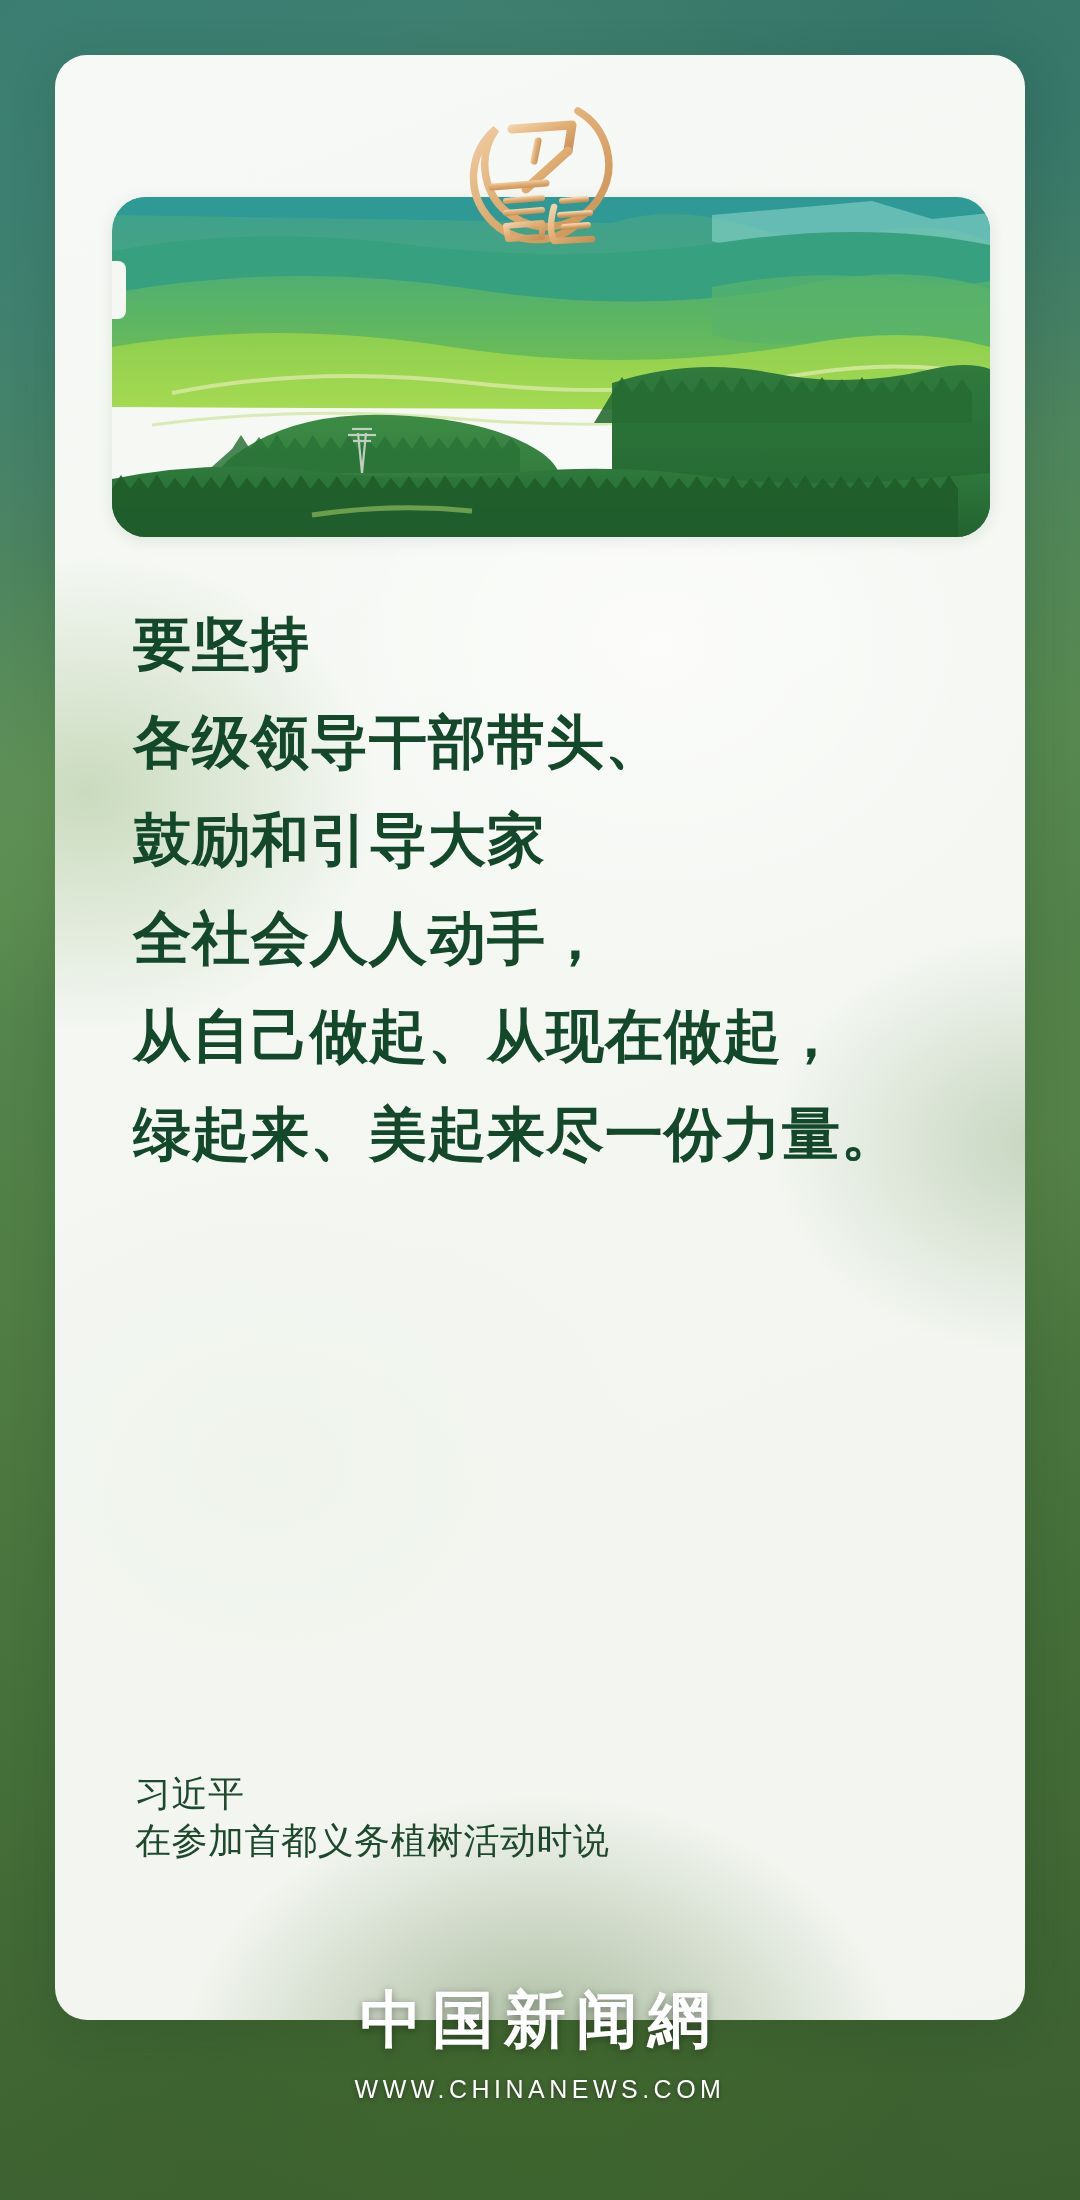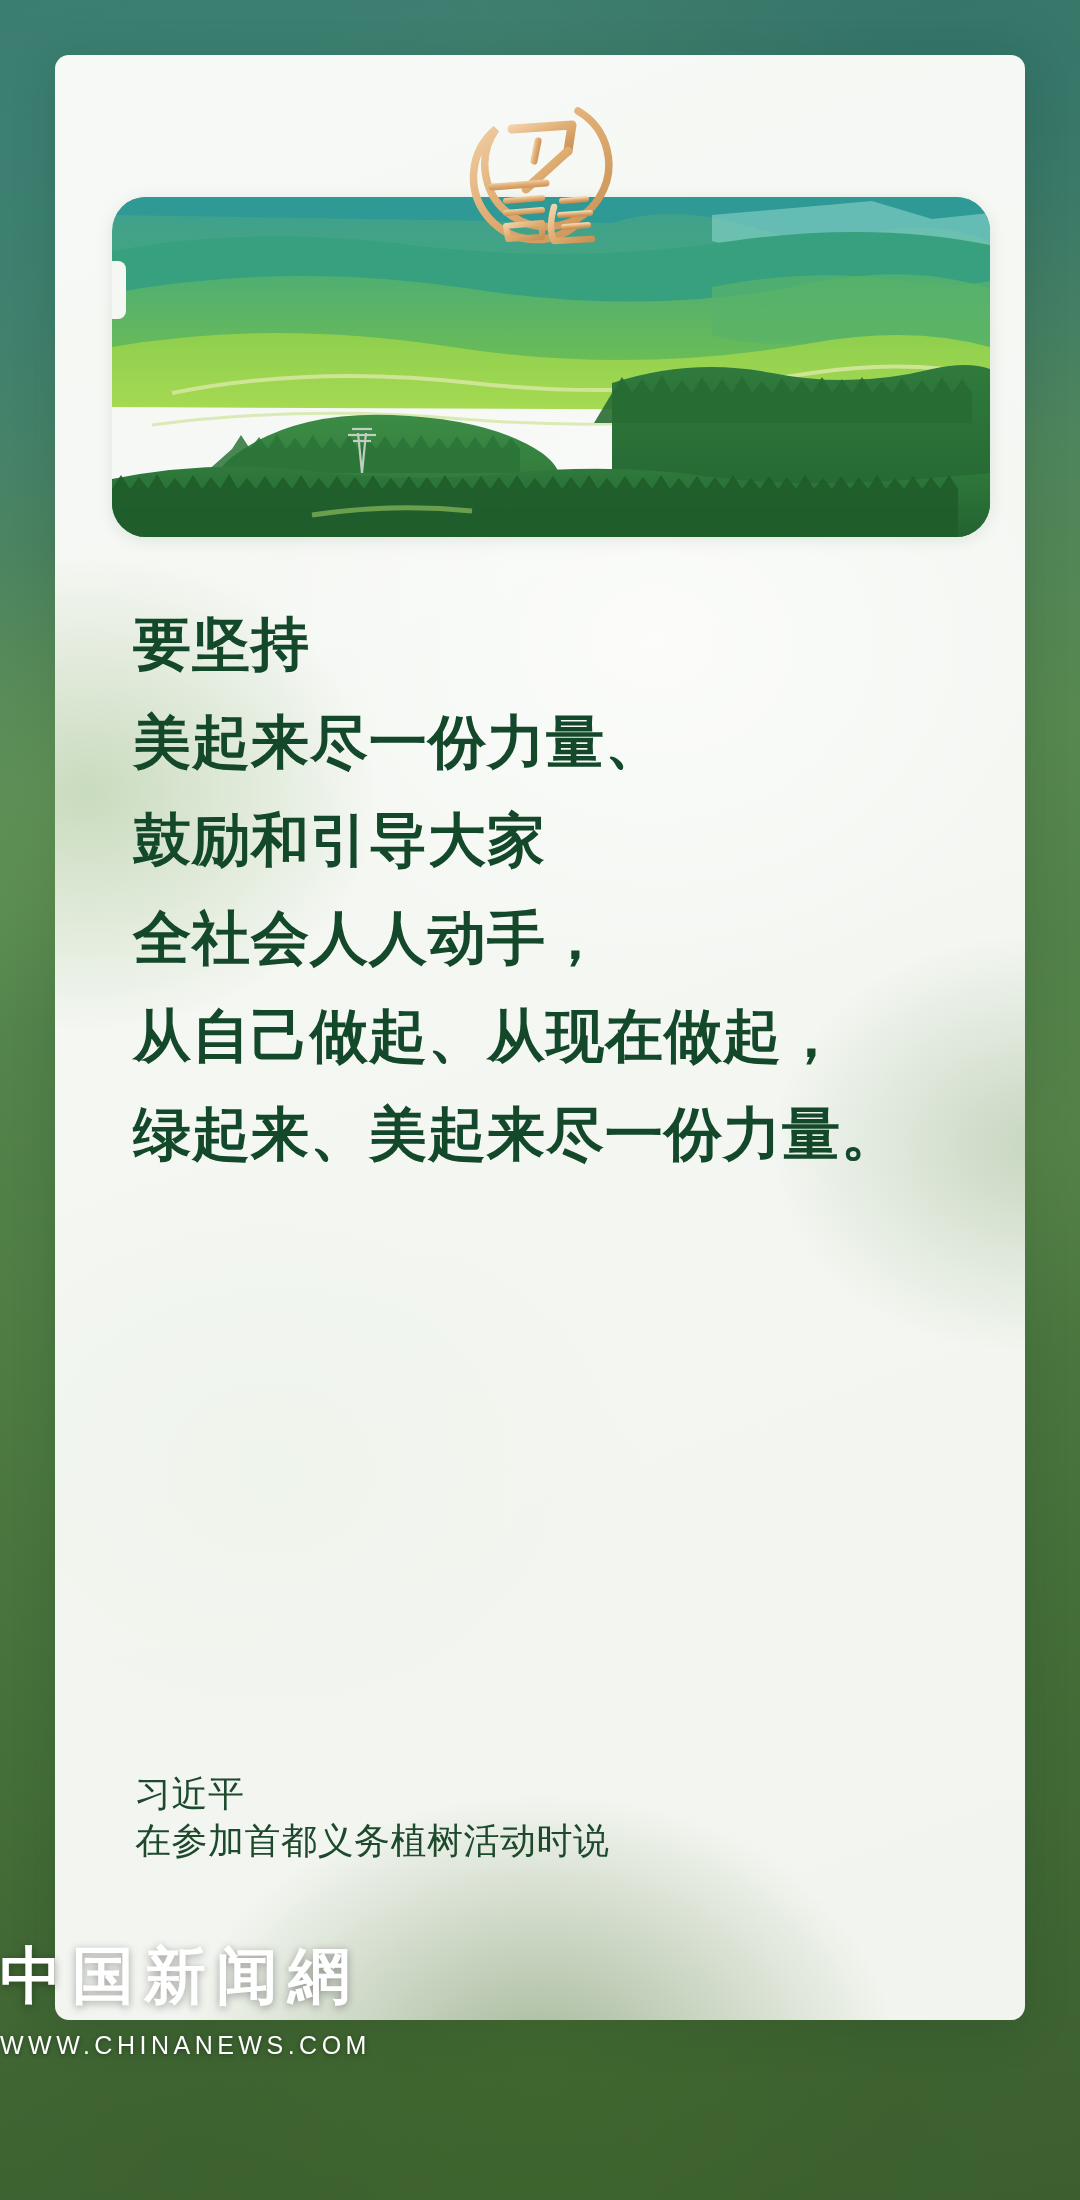--- a/index.html
+++ b/index.html
@@ -38,21 +38,21 @@
   }
 
   
   .card {
     position: absolute;
     left: 55px;
     top: 55px;
     width: 970px;
     height: 1965px;
     background: linear-gradient(160deg, #f7f9f6 0%, #f4f7f2 40%, #f2f5ef 100%);
-    border-radius: 14px;
+    border-radius: 32px;
     box-shadow: 0 8px 46px rgba(20,50,25,0.18);
     overflow: hidden;
   }
   .card::before {
     
     content: "";
     position: absolute;
     inset: 0;
     background:
       radial-gradient(ellipse 600px 500px at 62% 30%, rgba(255,255,255,0.65), rgba(255,255,255,0) 70%),
@@ -128,25 +128,25 @@
     line-height: 47px;
     letter-spacing: 0.5px;
     white-space: nowrap;
     font-family: "DejaVu Sans", "Liberation Sans", sans-serif;
   }
 
   
   .footer {
     position: absolute;
     left: 0;
-    top: 1944px;
+    top: 1988px;
     width: 100%;
     display: flex;
     flex-direction: column;
-    align-items: flex-start;
+    align-items: center;
     z-index: 4;
   }
   .footer-mark {
     color: #ffffff;
     font-size: 62px;
     letter-spacing: 10px;
     font-weight: bold;
     font-family: "DejaVu Serif", "Liberation Serif", serif;
     text-shadow: 0 2px 8px rgba(0,0,0,0.35);
     line-height: 1.02;
@@ -260,21 +260,21 @@
           <path d="M241,244 L259,244"></path>
         </g>
 
         <path d="M200,318 Q280,306 360,314" fill="none" stroke="#a9d36a" stroke-width="5" opacity="0.55"></path>
       </svg>
     </div>
     <div class="photo-notch"></div>
 
     <div class="quote">
       <div class="quote-line">要坚持</div>
-      <div class="quote-line">美起来尽一份力量、</div>
+      <div class="quote-line">各级领导干部带头、</div>
       <div class="quote-line">鼓励和引导大家</div>
       <div class="quote-line">全社会人人动手，</div>
       <div class="quote-line">从自己做起、从现在做起，</div>
       <div class="quote-line">绿起来、美起来尽一份力量。</div>
     </div>
 
     <div class="attribution">
       <div class="attr-line">习近平</div>
       <div class="attr-line">在参加首都义务植树活动时说</div>
     </div>

